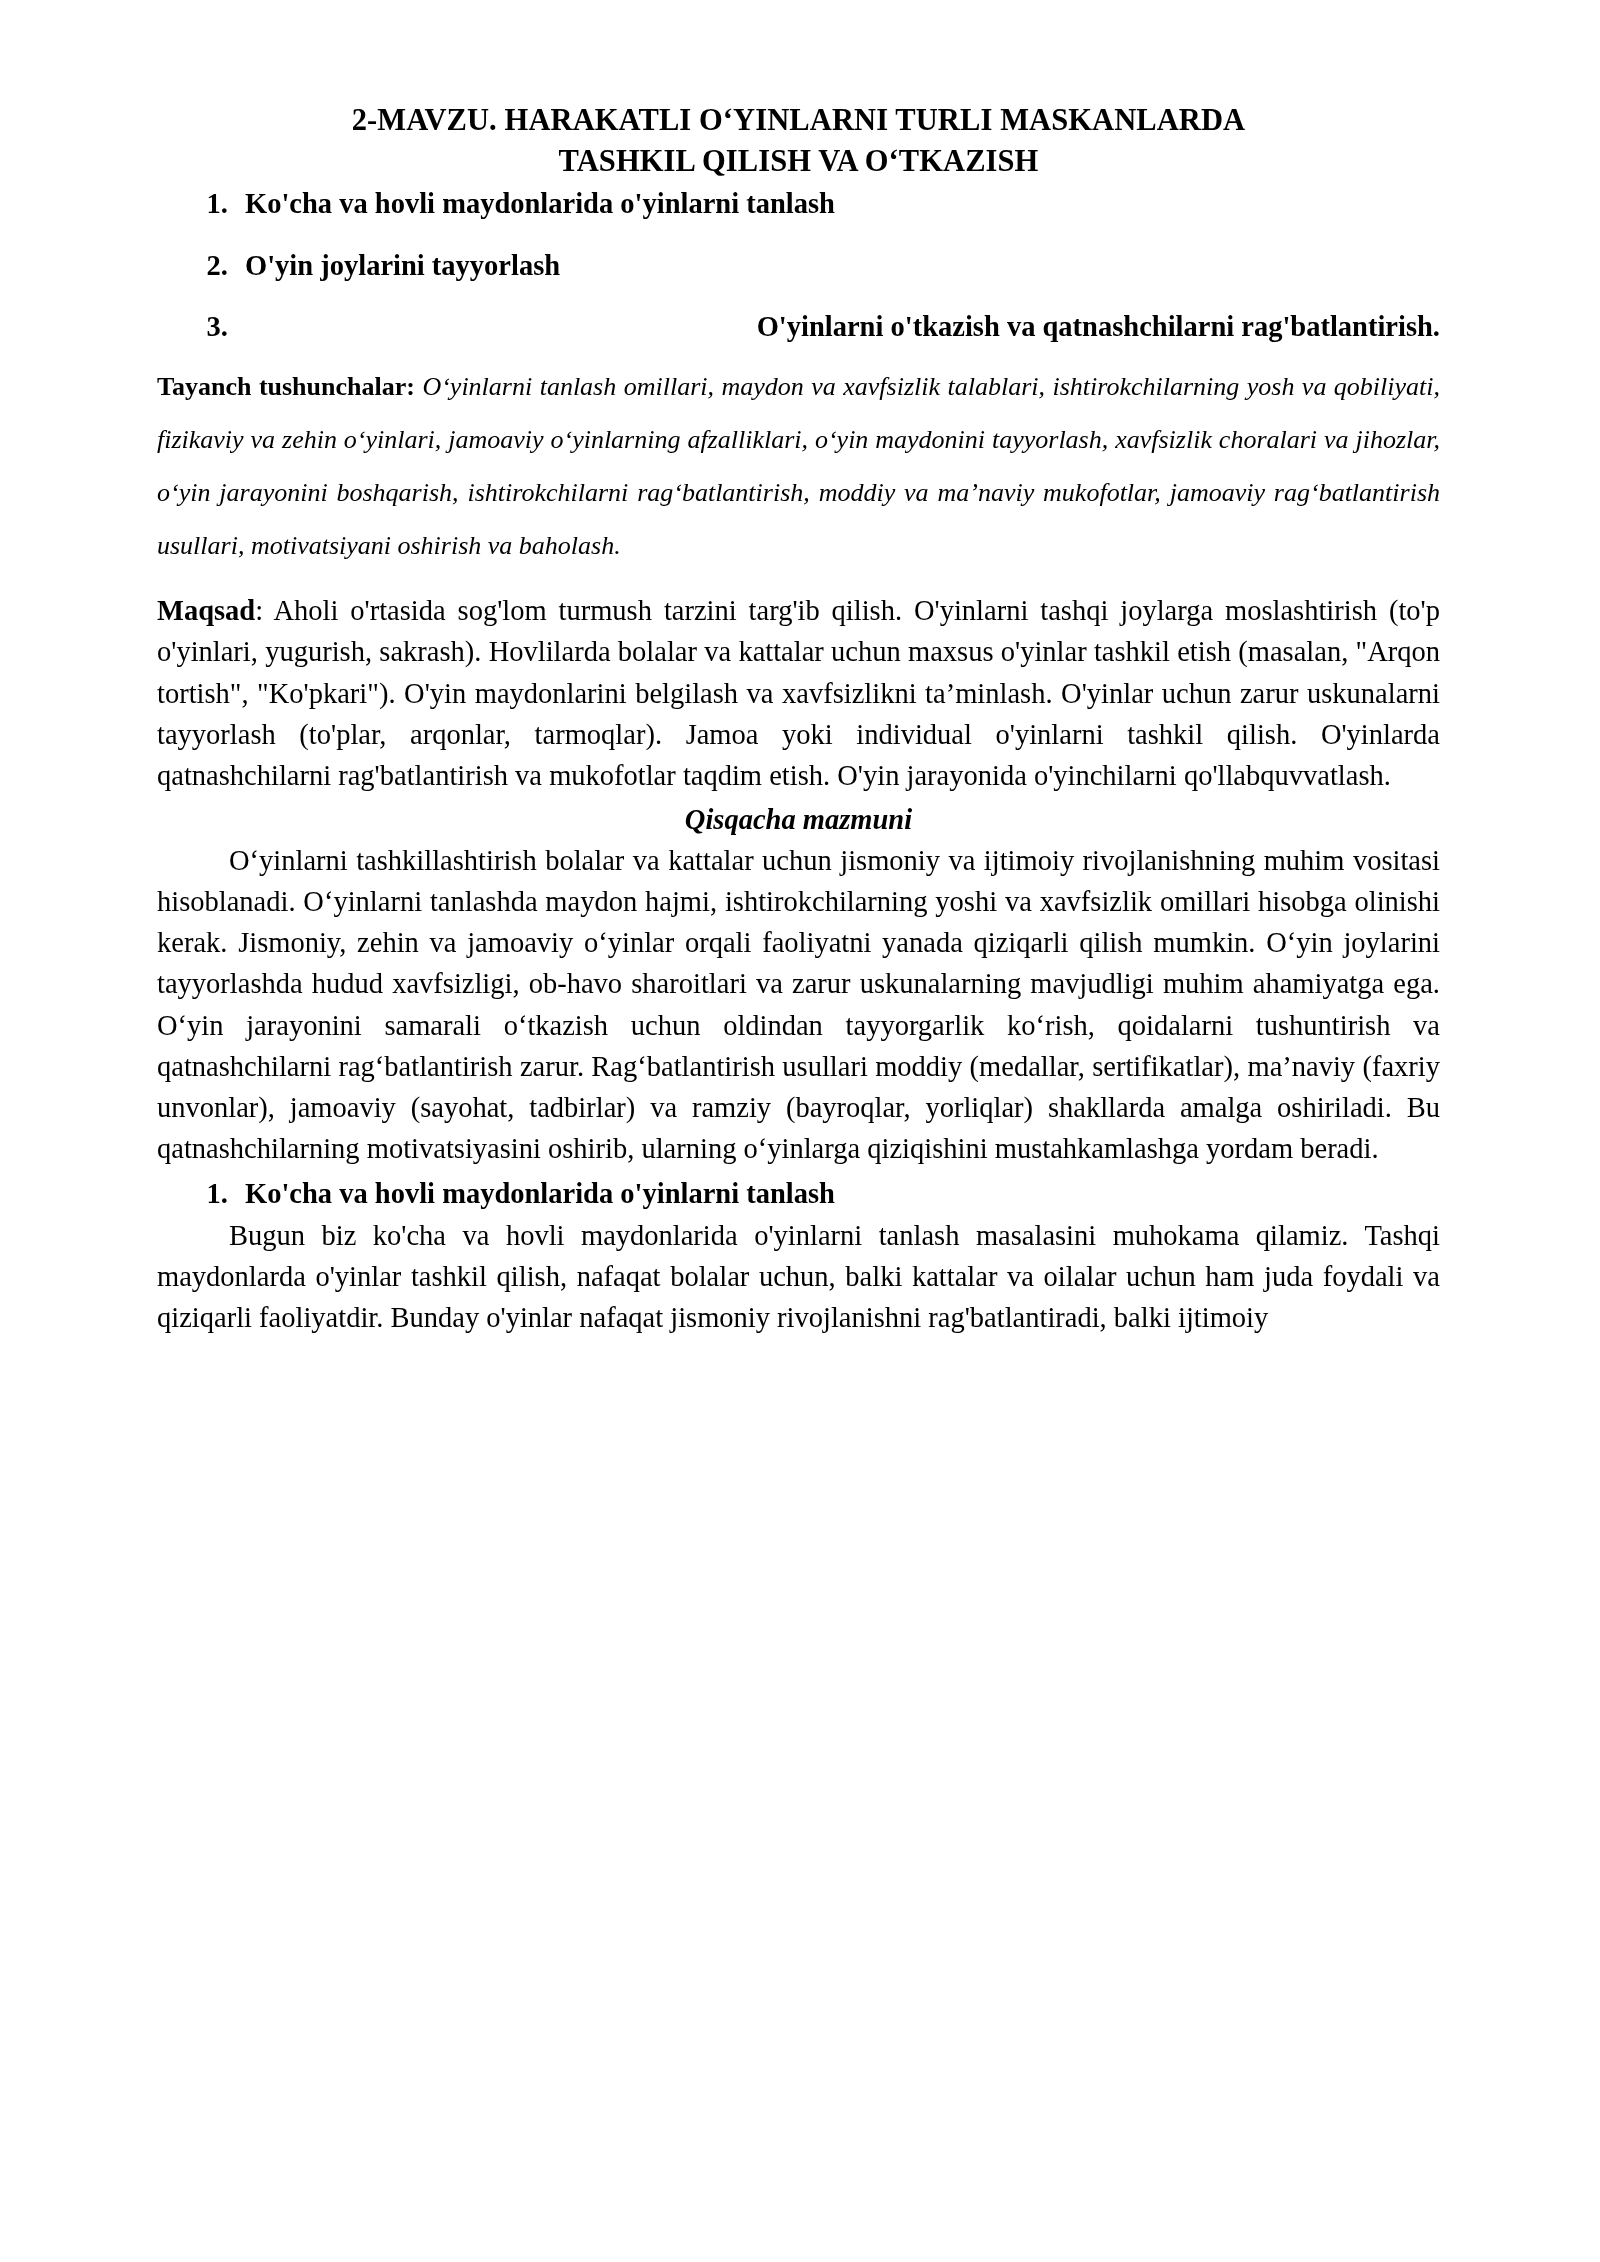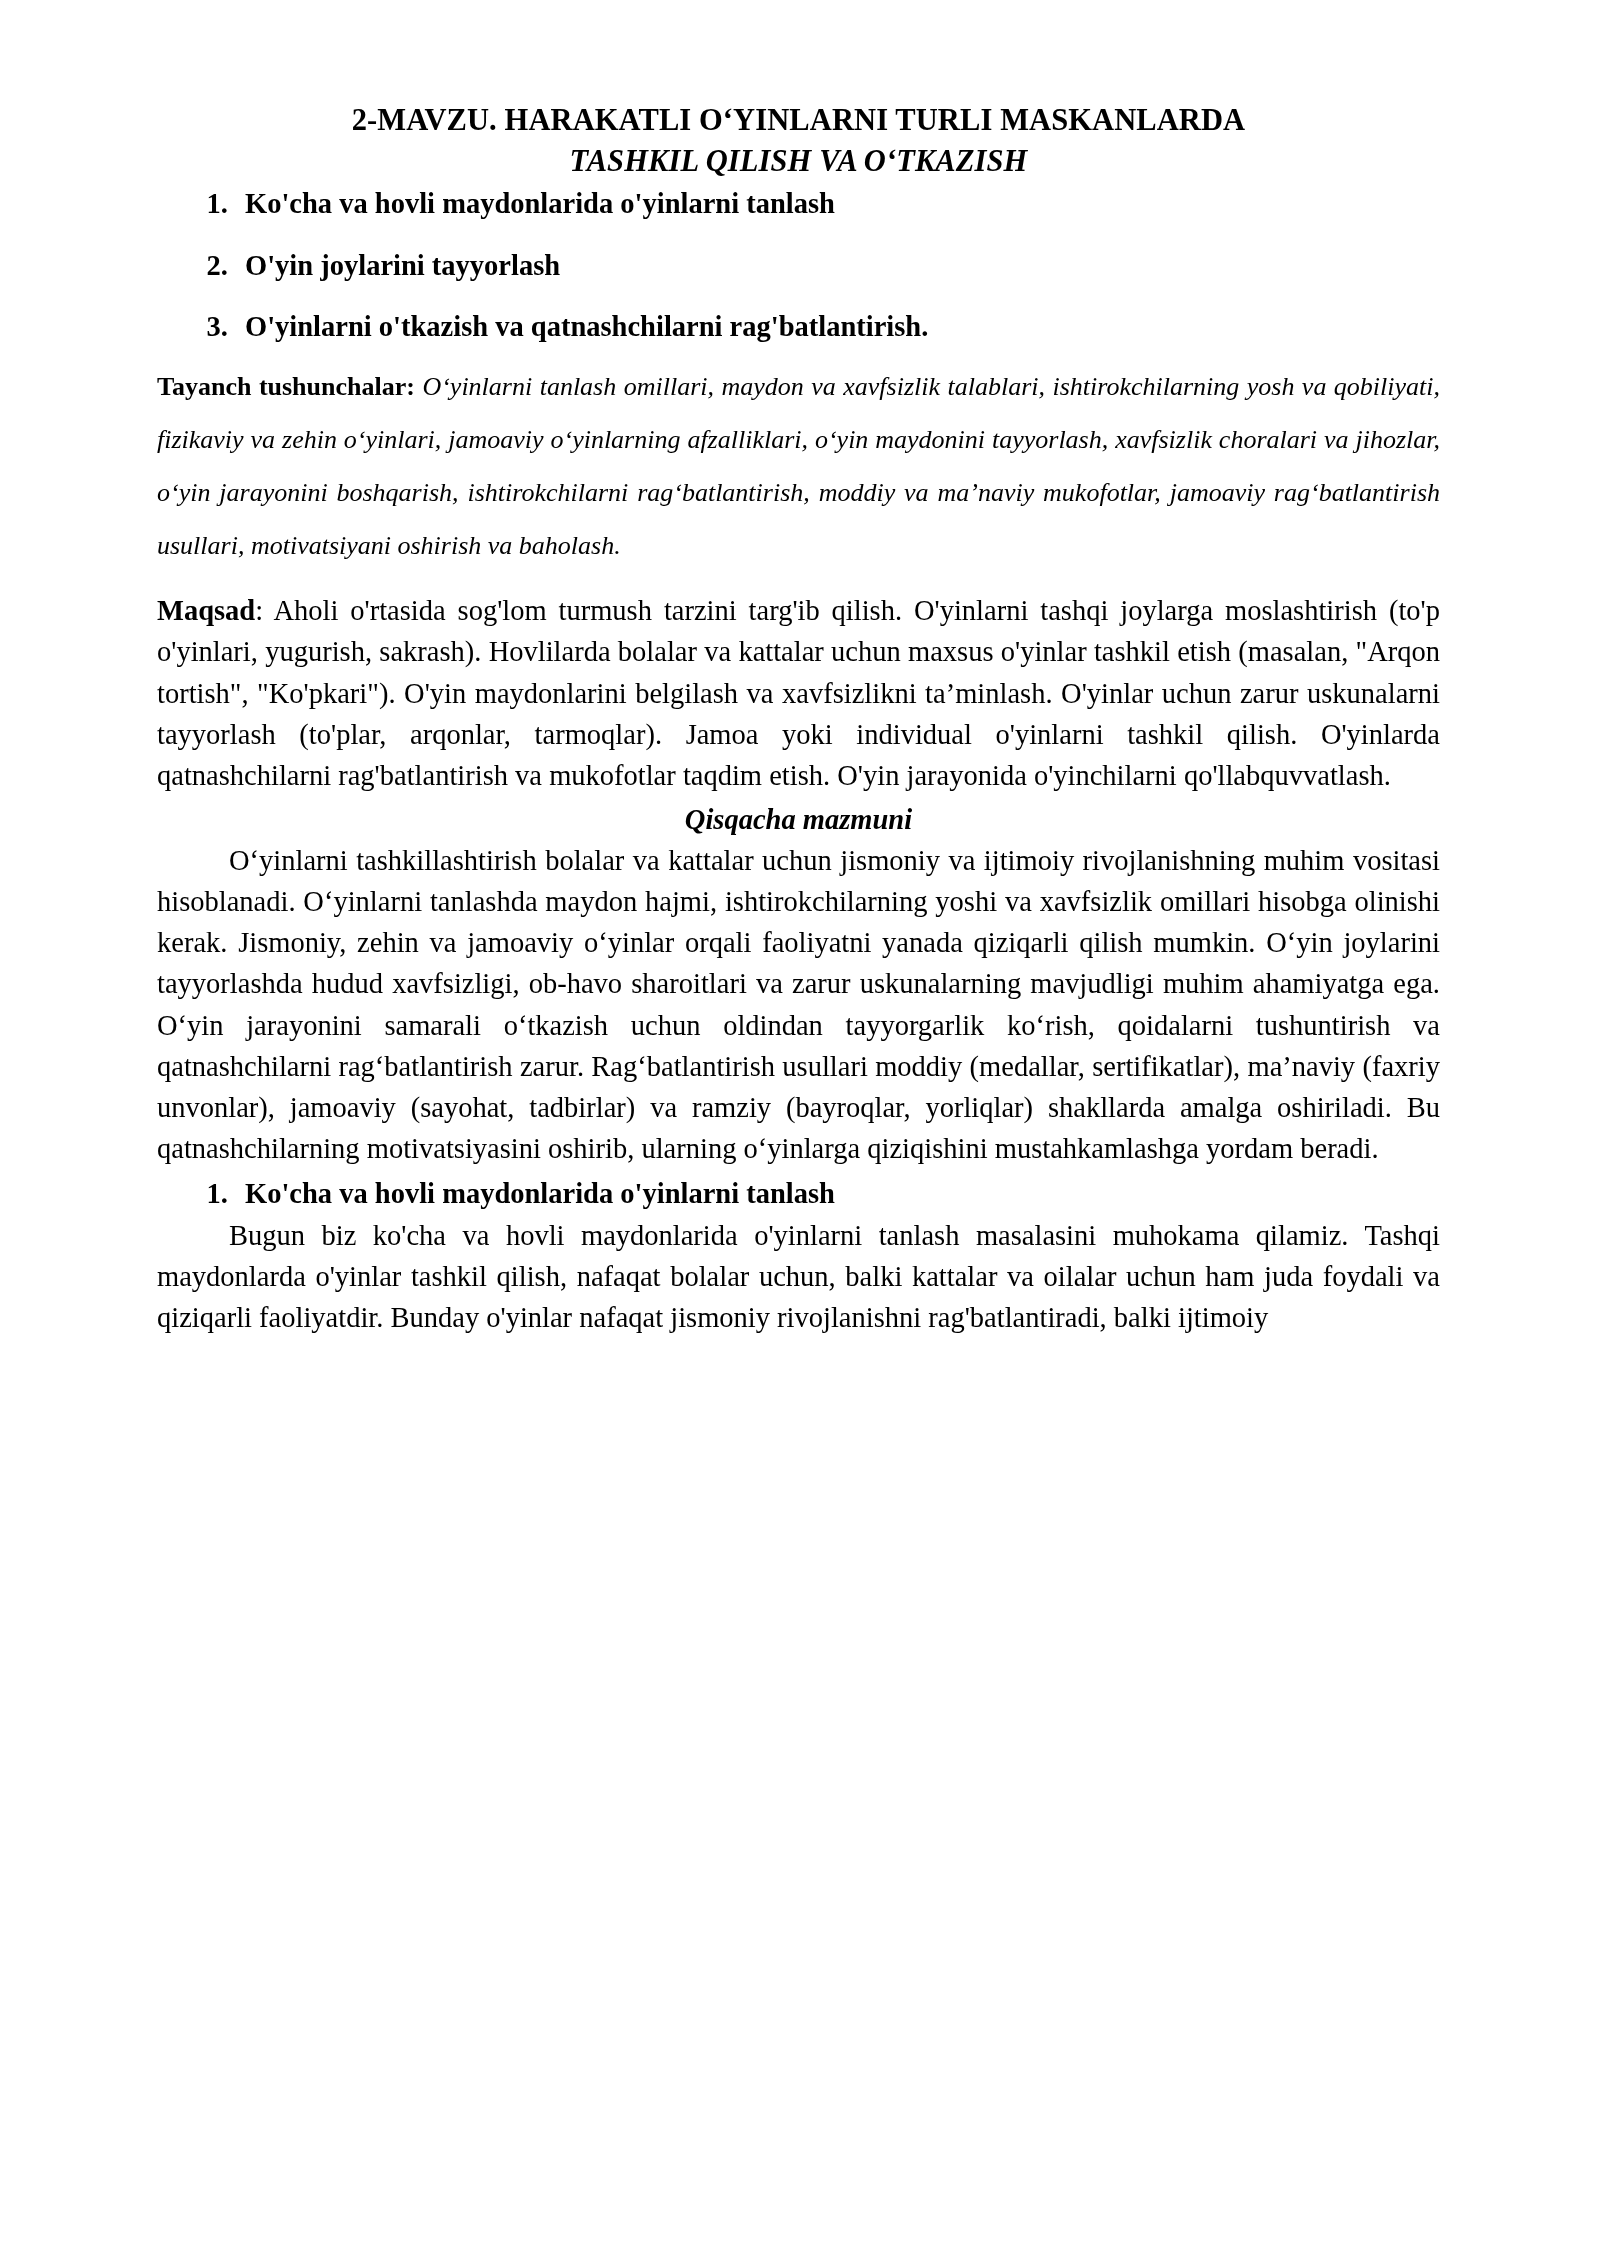--- a/index.html
+++ b/index.html
@@ -23,35 +23,35 @@
   }
 
   .doc-title {
     font-size: 30.5px;
     font-weight: bold;
     text-align: center;
     line-height: 1.33;
     margin: 0 0 2px 0;
     letter-spacing: 0.1px;
   }
-  .doc-title .line2 { display: block; font-style: italic; }
+  .doc-title .line2 { display: block; }
 
   ol.toc {
     list-style: decimal;
     margin: 4px 0 0 0;
     padding-left: 78px;
     font-size: 28.5px;
     font-weight: bold;
     line-height: 1.32;
   }
   ol.toc li {
     margin: 0 0 24px 0;
     padding-left: 10px;
   }
-  ol.toc li:last-child { margin-bottom: 6px; }
+  ol.toc li:last-child { margin-bottom: 6px; text-align: right; }
 
   p.body {
     font-size: 28.5px;
     text-align: justify;
     text-justify: inter-word;
     margin: 0;
     line-height: 1.445;
     hyphens: none;
   }
 

